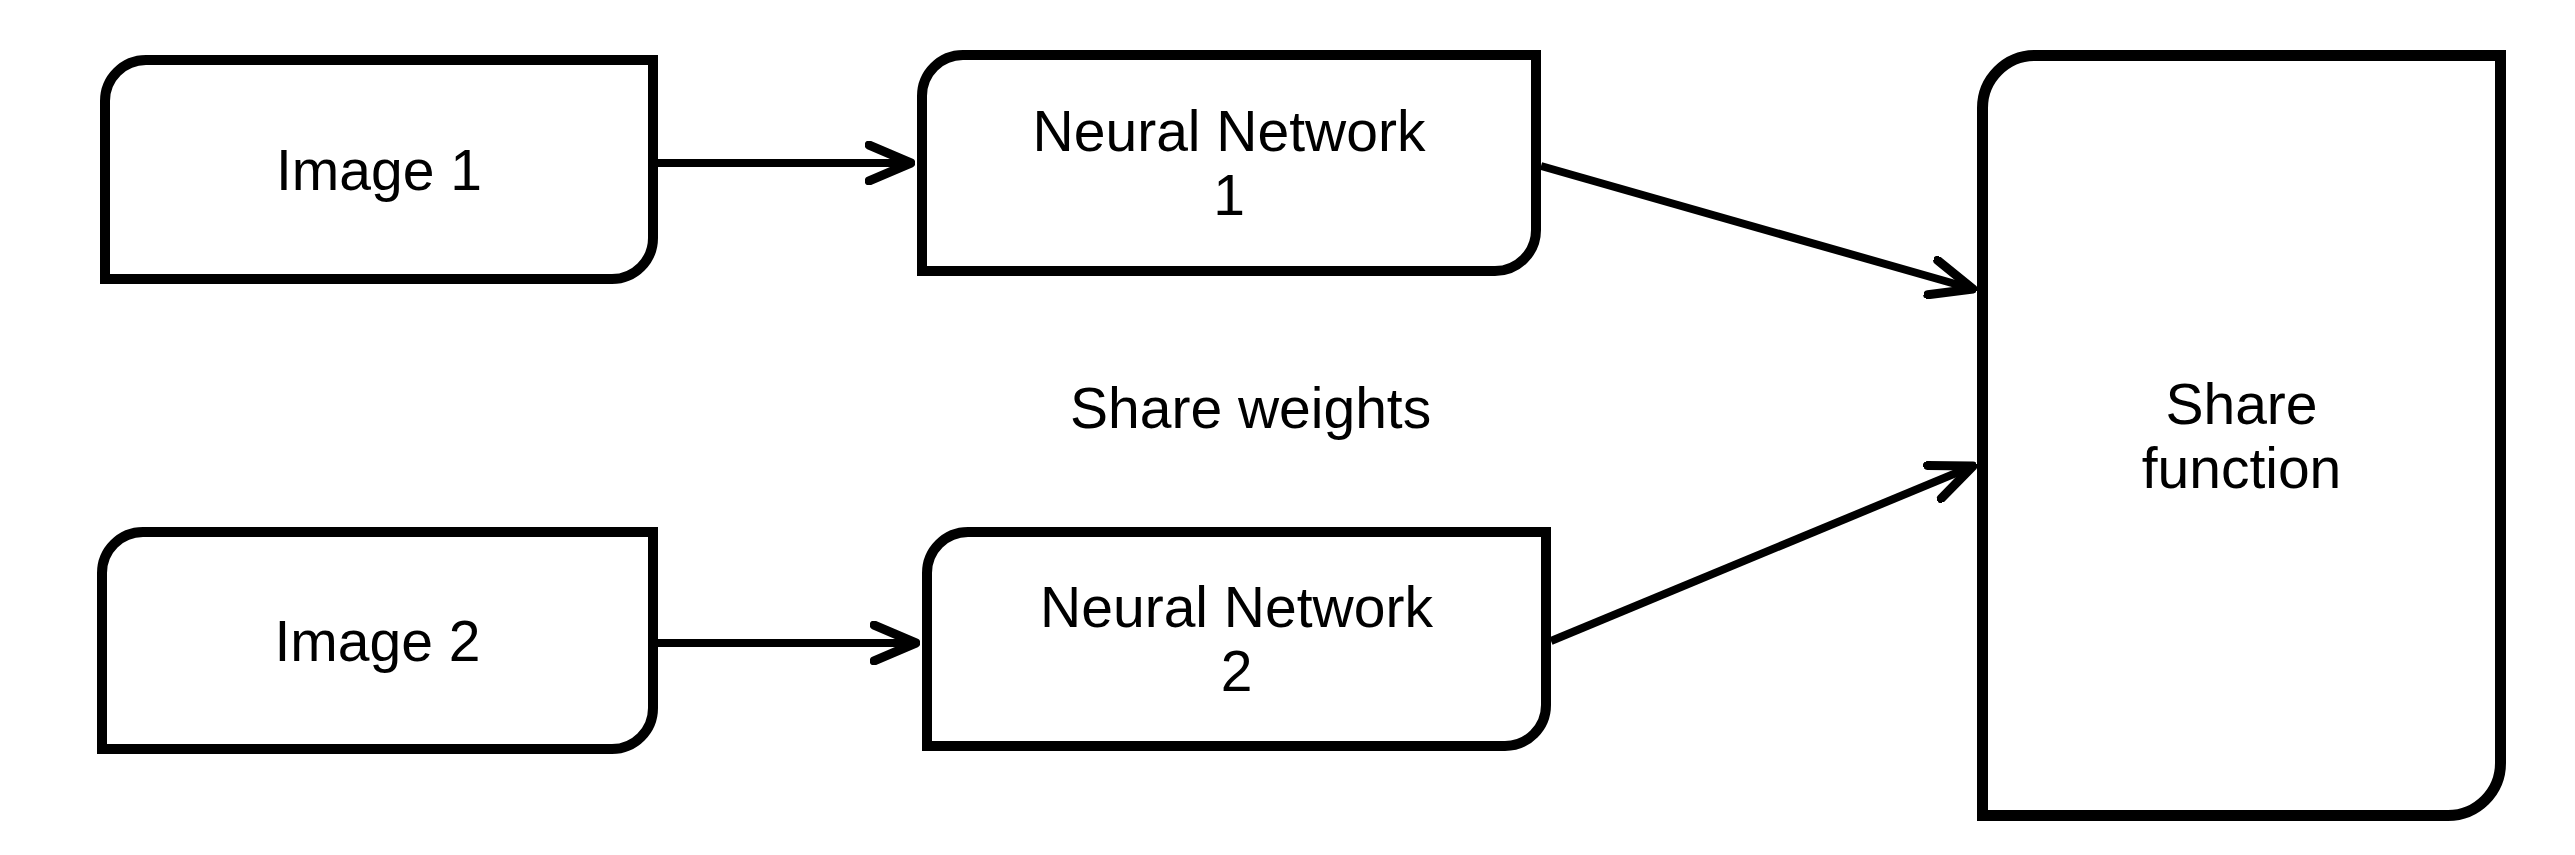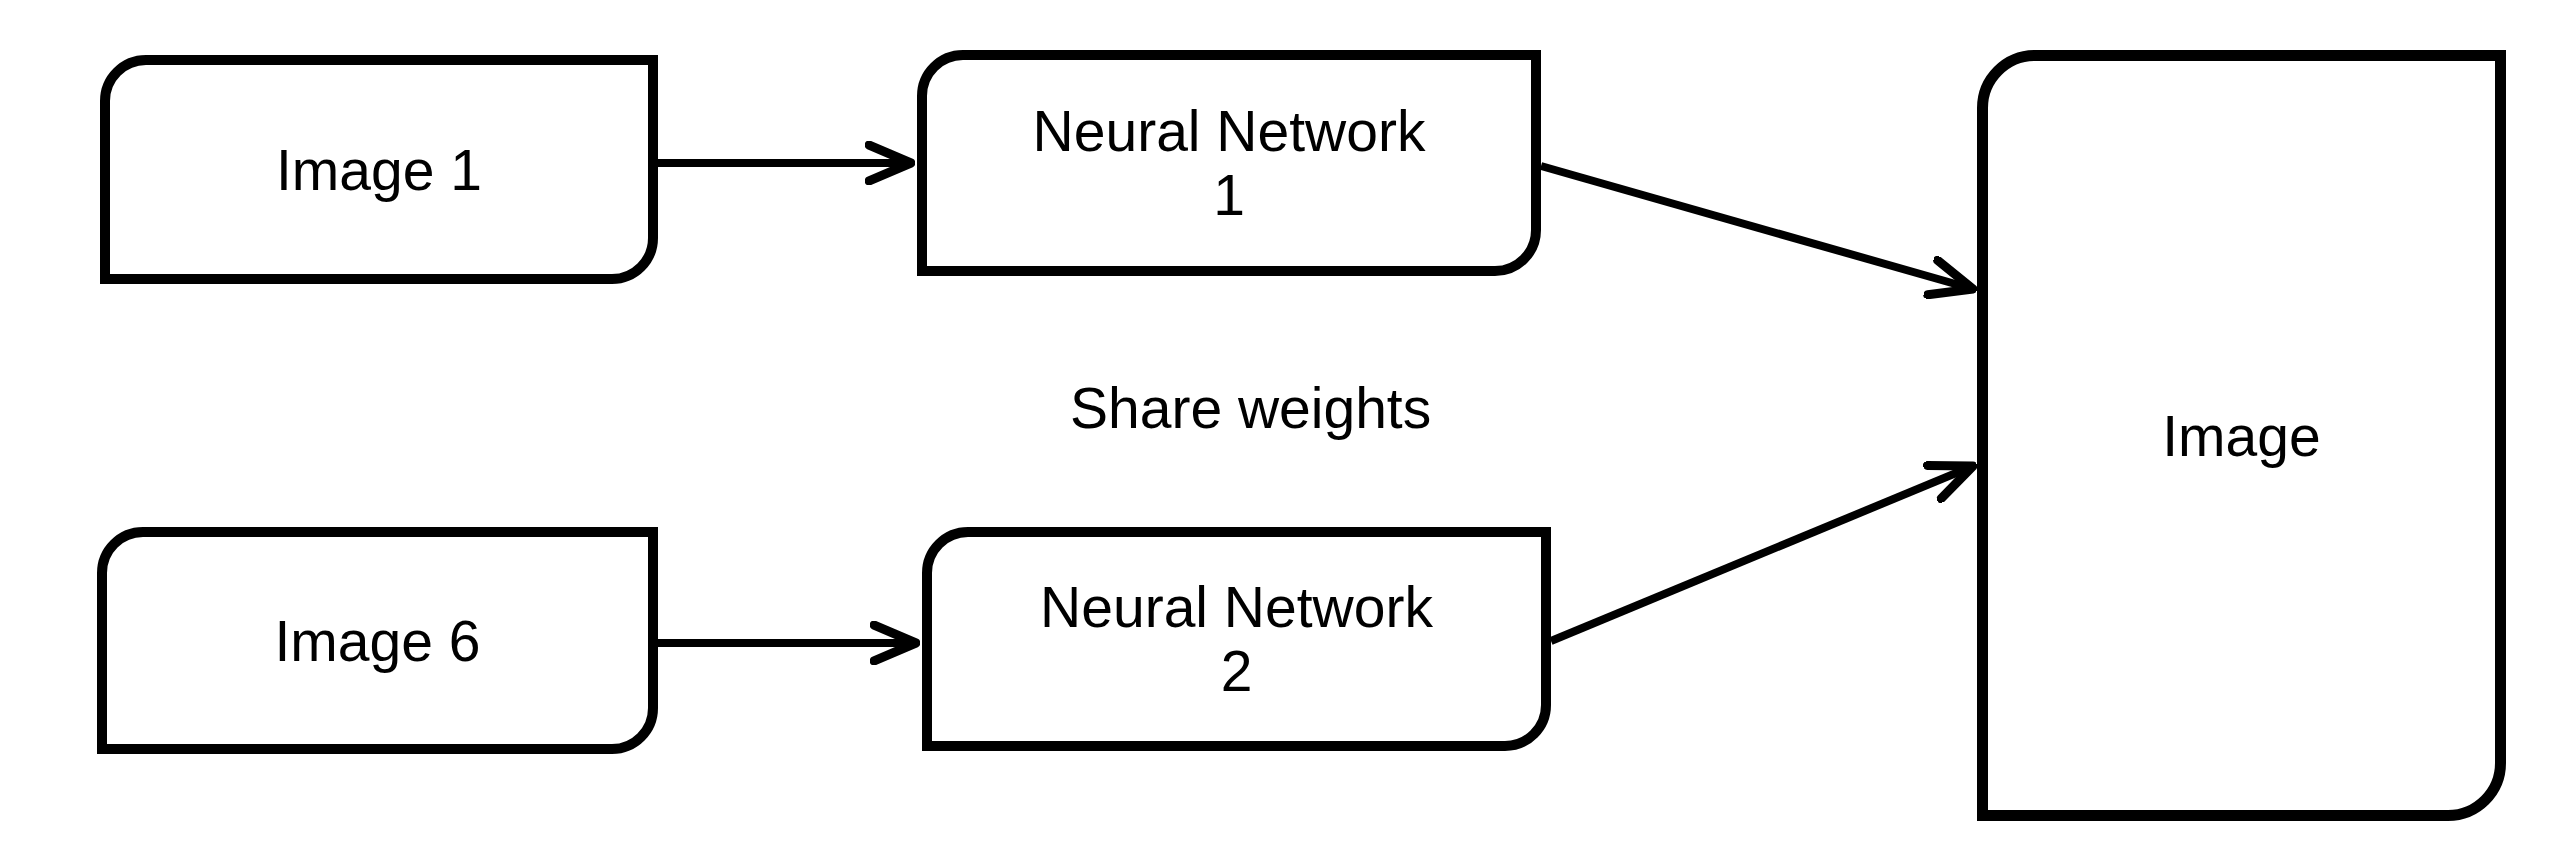--- a/index.html
+++ b/index.html
@@ -59,30 +59,31 @@
   <div class="node node-image1">
     <span>Image 1</span>
   </div>
 
   <div class="node node-nn1">
     <span>Neural Network</span>
     <span>1</span>
   </div>
 
   <div class="node node-image2">
-    <span>Image 6</span>
+    <span>Image 2</span>
   </div>
 
   <div class="node node-nn2">
     <span>Neural Network</span>
     <span>2</span>
   </div>
 
   <div class="node node-energy">
-    <span>Image</span>
+    <span>Share</span>
+    <span>function</span>
   </div>
 
   <div class="annotation">Share weights</div>
 
   <svg class="connectors" viewBox="0 0 2575 855" xmlns="http://www.w3.org/2000/svg">
     <defs>
       <marker id="openArrow" viewBox="0 0 50 44" refX="46" refY="22" markerWidth="50" markerHeight="44" markerUnits="userSpaceOnUse" orient="auto">
         <path d="M4,4 L46,22 L4,40" fill="none" stroke="#000000" stroke-width="9" stroke-linecap="round" stroke-linejoin="round"></path>
       </marker>
     </defs>

